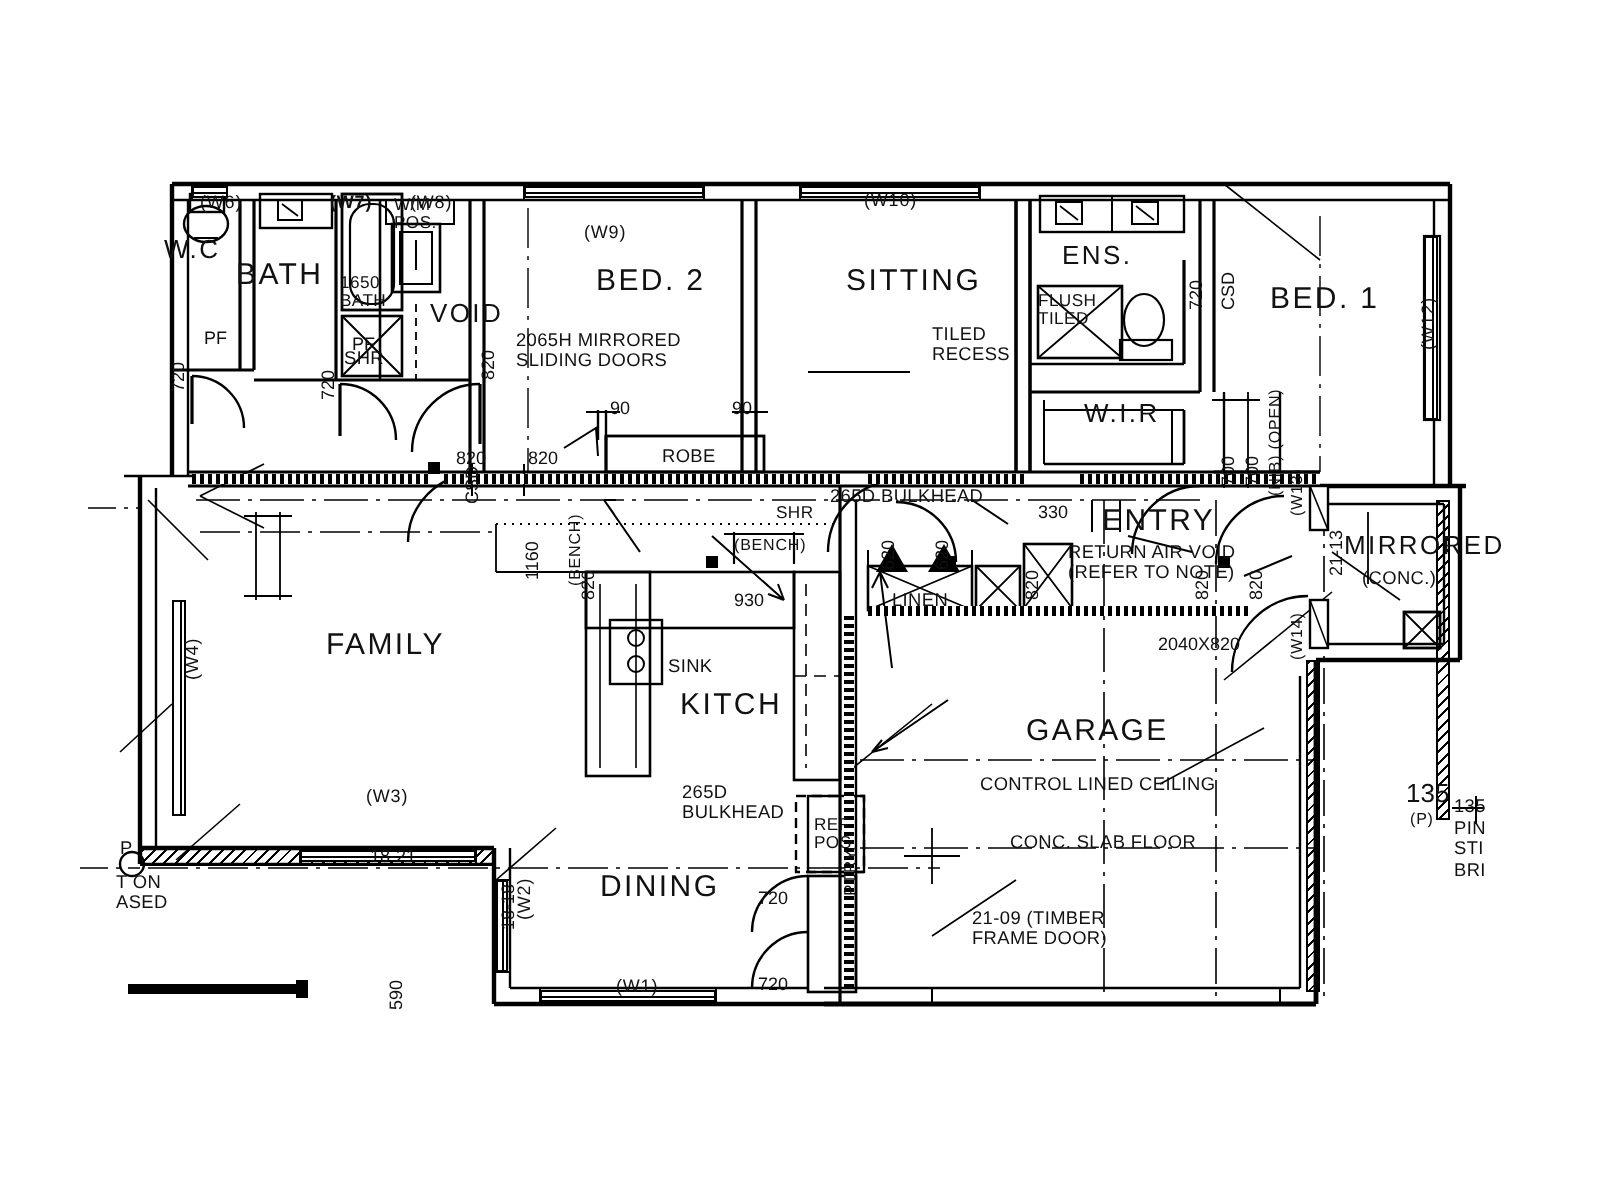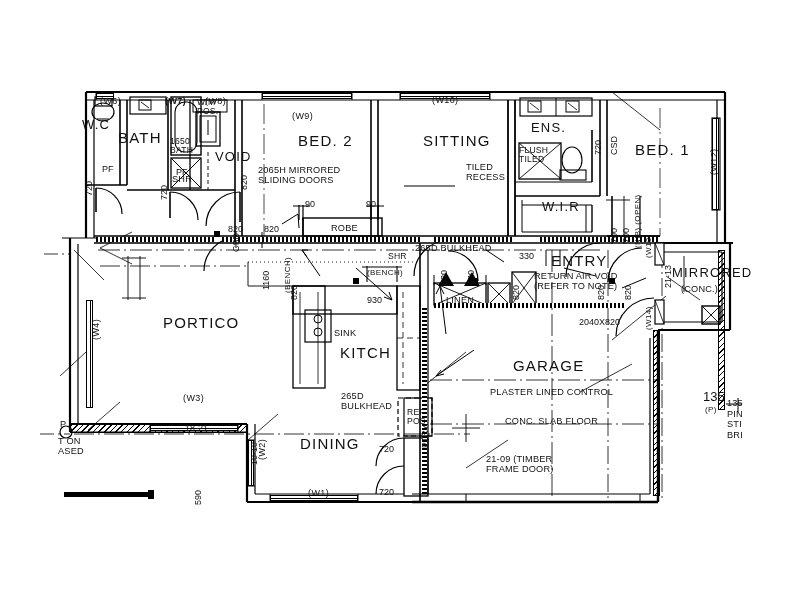--- a/index.html
+++ b/index.html
@@ -353,21 +353,21 @@
   <div class="lbl room" style="left:118px;top:130px;">BATH</div>
   <div class="lbl room sm" style="left:215px;top:150px;">VOID</div>
   <div class="lbl room" style="left:298px;top:133px;">BED. 2</div>
   <div class="lbl room" style="left:423px;top:133px;">SITTING</div>
   <div class="lbl room sm" style="left:531px;top:121px;">ENS.</div>
   <div class="lbl room" style="left:635px;top:142px;">BED. 1</div>
   <div class="lbl room sm" style="left:542px;top:200px;">W.I.R</div>
   <div class="lbl room" style="left:551px;top:253px;">ENTRY</div>
   <div class="lbl room sm" style="left:672px;top:266px;">MIRRORED</div>
   <div class="lbl note9" style="left:681px;top:285px;">(CONC.)</div>
-  <div class="lbl room" style="left:163px;top:315px;">PORTICO</div>
+  <div class="lbl room" style="left:163px;top:315px;">FAMILY</div>
   <div class="lbl room" style="left:340px;top:345px;">KITCH</div>
   <div class="lbl room" style="left:300px;top:436px;">DINING</div>
   <div class="lbl room" style="left:513px;top:358px;">GARAGE</div>
   <div class="lbl note9" style="left:331px;top:224px;">ROBE</div>
   <div class="lbl note9" style="left:446px;top:296px;">LINEN</div>
   <div class="lbl note" style="left:421px;top:448px;transform:rotate(-90deg);transform-origin:0 0;">PTRY.</div>
   <div class="lbl note" style="left:407px;top:408px;line-height:1.0;">REF
 POS</div>
   <div class="lbl note9" style="left:334px;top:329px;">SINK</div>
   <div class="lbl note9" style="left:172px;top:175px;">SHR</div>
@@ -387,21 +387,21 @@
   <div class="lbl win" style="left:308px;top:489px;">(W1)</div>
 
   <div class="lbl note9" style="left:258px;top:166px;">2065H MIRRORED
 SLIDING DOORS</div>
   <div class="lbl note9" style="left:466px;top:163px;">TILED
 RECESS</div>
   <div class="lbl note" style="left:519px;top:146px;">FLUSH
 TILED</div>
   <div class="lbl note9" style="left:534px;top:272px;">RETURN AIR VOID
 (REFER TO NOTE)</div>
-  <div class="lbl note9" style="left:490px;top:388px;">PLASTER LINED CONTROL</div>
+  <div class="lbl note9" style="left:490px;top:388px;">CONTROL LINED CEILING</div>
   <div class="lbl note9" style="left:505px;top:417px;">CONC. SLAB FLOOR</div>
   <div class="lbl note9" style="left:466px;top:455px;margin-left:20px;">21-09 (TIMBER
 FRAME DOOR)</div>
   <div class="lbl note9" style="left:415px;top:244px;">265D BULKHEAD</div>
   <div class="lbl note9" style="left:341px;top:392px;">265D
 BULKHEAD</div>
   <div class="lbl note" style="left:170px;top:137px;">1650
 BATH</div>
   <div class="lbl note" style="left:197px;top:98px;">W/M
 POS.</div>

